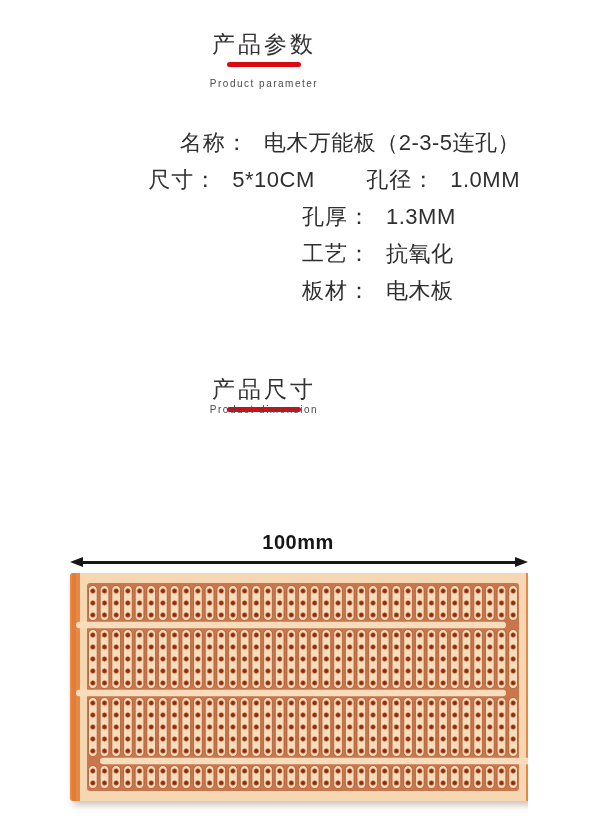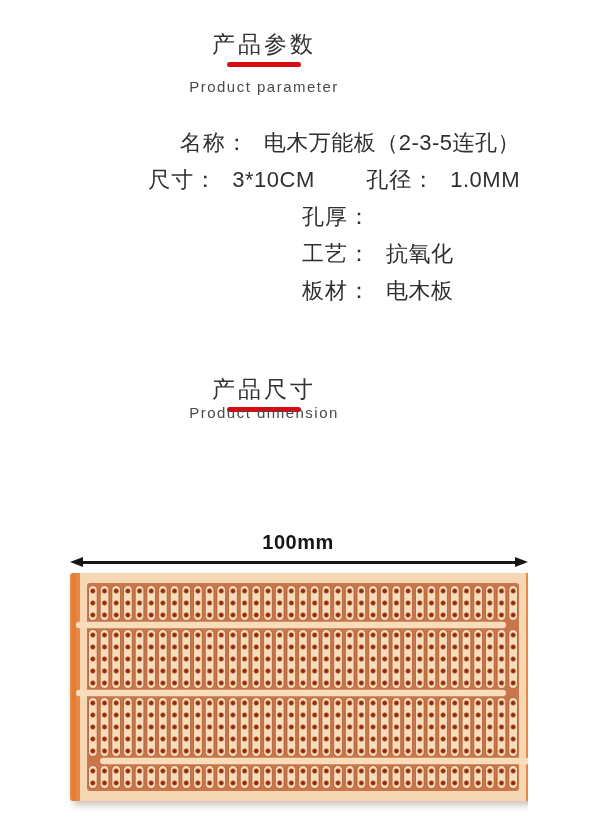--- a/index.html
+++ b/index.html
@@ -25,21 +25,21 @@
     color:var(--text-dark);font-weight:400;
   }
   .red-bar{
     position:absolute;left:50%;transform:translateX(-50%);
     width:74px;height:5px;border-radius:2.5px;
     background:var(--accent);
   }
   .sec-title-en{
     position:absolute;left:0;right:0;
     text-align:center;
-    font-size:15px;letter-spacing:1.5px;
+    font-size:10px;letter-spacing:1.5px;
     color:var(--text-mid);font-weight:400;
   }
   #p1-zh{top:29px;}  #p1-bar{top:62px;}  #p1-en{top:78px;}
   #p2-zh{top:374px;} #p2-bar{top:407px;} #p2-en{top:404px;}
 
   
   .spec-list{
     position:absolute;left:16px;top:124px;right:8px;
     color:#2f2f2f;
   }
@@ -110,30 +110,31 @@
   <div class="spec-list">
       <div class="spec-row">
         <span class="pair">
           <span class="lbl">名称：</span>
           <span class="val">电木万能板（2-3-5连孔）</span>
         </span>
       </div>
       <div class="spec-row">
         <span class="pair">
           <span class="lbl">尺寸：</span>
-          <span class="val">3*10CM</span>
+          <span class="val">5*10CM</span>
         </span>
         <span class="pair">
           <span class="lbl">孔径：</span>
           <span class="val">1.0MM</span>
         </span>
       </div>
       <div class="spec-row">
         <span class="pair">
           <span class="lbl">孔厚：</span>
+          <span class="val">1.3MM</span>
         </span>
       </div>
       <div class="spec-row">
         <span class="pair">
           <span class="lbl">工艺：</span>
           <span class="val">抗氧化</span>
         </span>
       </div>
       <div class="spec-row">
         <span class="pair">

